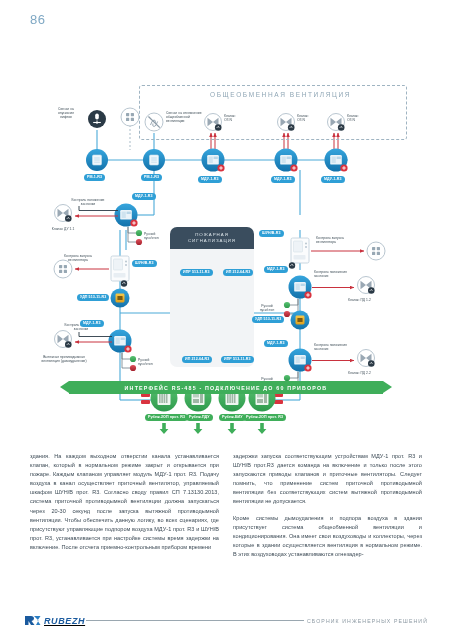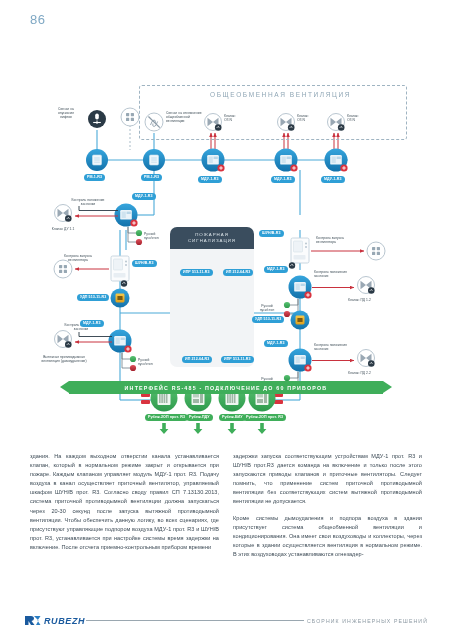--- a/index.html
+++ b/index.html
@@ -82,21 +82,21 @@
   .col { width: 189px; }
   .col p {
     font-size: 5.55px; line-height: 9.1px; color: #3c4a55;
     text-align: justify; margin-bottom: 7px; letter-spacing: .04px;
   }
 
   
   .footer { position: absolute; left: 0; bottom: 0; width: 452px; height: 40px; }
   .logo {
     position: absolute; left: 24px; bottom: 14px;
-    display: flex; align-items: center; gap: 3px;
+    display: flex; align-items: center; gap: 3px; text-decoration: underline;
   }
   .logo-mark { width: 17px; height: 11px; }
   .logo-text {
     font-size: 9px; font-weight: 700; color: #1a5a9e;
     letter-spacing: .6px; font-style: italic;
   }
   .footer-rule {
     position: absolute; left: 86px; bottom: 19px; width: 218px;
     height: 1px; background: #9aa7b0;
   }

